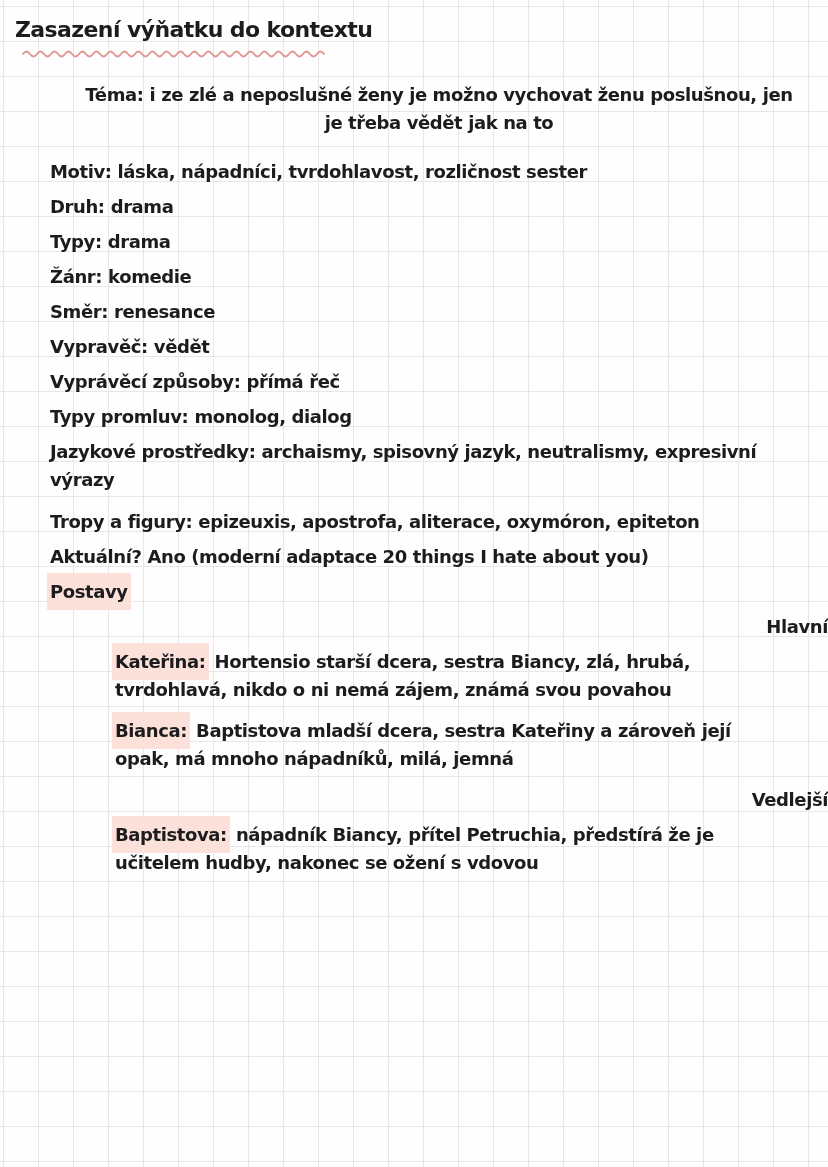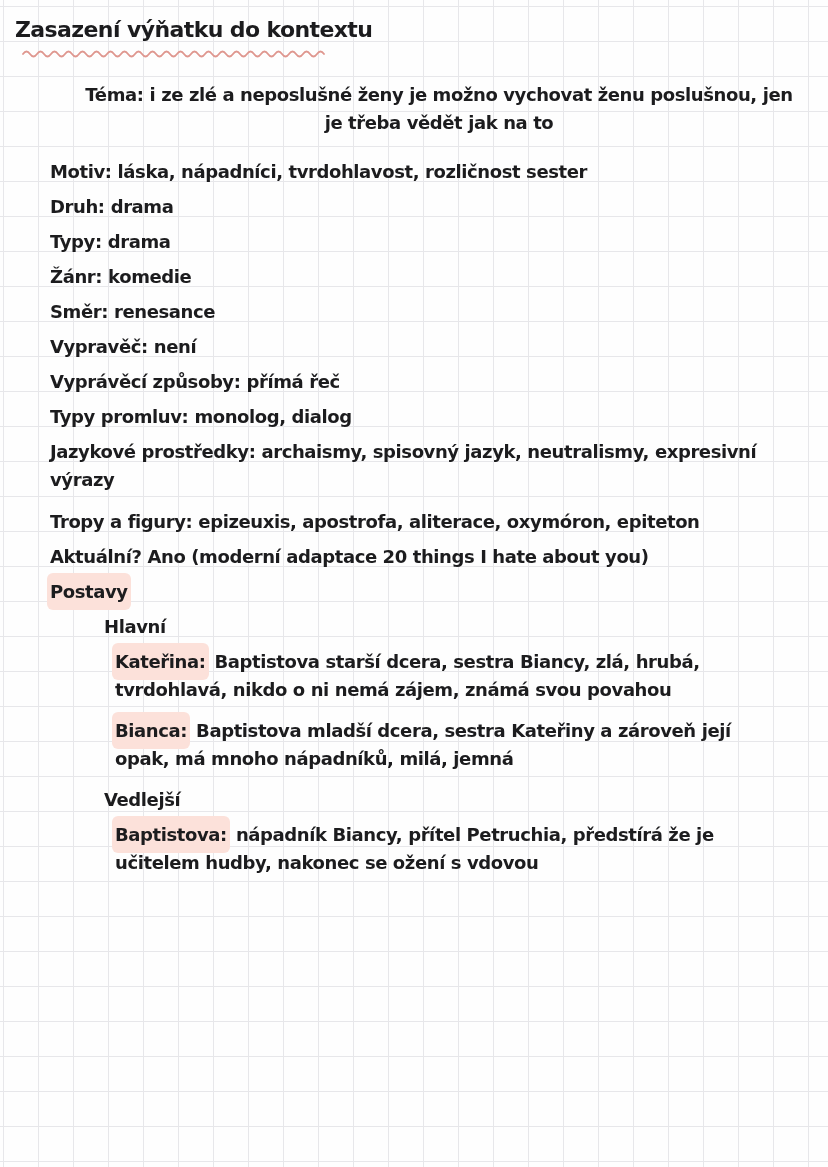--- a/index.html
+++ b/index.html
@@ -41,30 +41,30 @@
   .entry {
     font-size: 18px;
     line-height: 28px;
     margin-bottom: 7px;
   }
   .entry .txt {
     white-space: pre-line;
     margin-left: 6px;
   }
   .lvl1 { margin-left: 50px; }
-  .lvl2 { margin-left: 104px; }
+  .lvl2 { margin-left: 66px; text-align: right; }
   .lvl3 { margin-left: 115px; }
   .mb-lg { margin-bottom: 21px; text-align: center; }
   .mb-md { margin-bottom: 14px; }
   .mb-par { margin-bottom: 13px; }
   .hl {
     background: var(--highlight_pink);
     padding: 8px 3px;
     margin-left: -3px;
-    border-radius: 6px;
+    border-radius: 0;
   }
 </style>
 </head>
 <body>
 
 <div class="page">
 
   <div class="title">Zasazení výňatku do kontextu</div>
 
   <svg class="wavy" width="312" height="12" viewBox="0 0 312 12">
@@ -81,38 +81,38 @@
 
 
     <div class="entry lvl1"><span>Druh:</span><span class="txt">drama</span></div>
 
     <div class="entry lvl1"><span>Typy:</span><span class="txt">drama</span></div>
 
     <div class="entry lvl1"><span>Žánr:</span><span class="txt">komedie</span></div>
 
     <div class="entry lvl1"><span>Směr:</span><span class="txt">renesance</span></div>
 
-    <div class="entry lvl1"><span>Vypravěč:</span><span class="txt">není</span></div>
+    <div class="entry lvl1"><span>Vypravěč:</span><span class="txt">vědět</span></div>
 
     <div class="entry lvl1"><span>Vyprávěcí způsoby:</span><span class="txt">přímá řeč</span></div>
 
     <div class="entry lvl1"><span>Typy promluv:</span><span class="txt">monolog, dialog</span></div>
 
     <div class="entry lvl1 mb-md"><span>Jazykové prostředky:</span><span class="txt">archaismy, spisovný jazyk, neutralismy, expresivní
 výrazy</span></div>
 
     <div class="entry lvl1"><span>Tropy a figury:</span><span class="txt">epizeuxis, apostrofa, aliterace, oxymóron, epiteton</span></div>
 
     <div class="entry lvl1"><span>Aktuální?</span><span class="txt">Ano (moderní adaptace 20 things I hate about you)</span></div>
 
     <div class="entry lvl1"><span class="hl">Postavy</span></div>
 
     <div class="entry lvl2"><span>Hlavní</span></div>
 
-    <div class="entry lvl3 mb-par"><span class="hl">Kateřina:</span><span class="txt">Baptistova starší dcera, sestra Biancy, zlá, hrubá,
+    <div class="entry lvl3 mb-par"><span class="hl">Kateřina:</span><span class="txt">Hortensio starší dcera, sestra Biancy, zlá, hrubá,
 tvrdohlavá, nikdo o ni nemá zájem, známá svou povahou</span></div>
 
     <div class="entry lvl3 mb-par"><span class="hl">Bianca:</span><span class="txt">Baptistova mladší dcera, sestra Kateřiny a zároveň její
 opak, má mnoho nápadníků, milá, jemná</span></div>
 
 
 
     <div class="entry lvl2"><span>Vedlejší</span></div>
 
     <div class="entry lvl3"><span class="hl">Baptistova:</span><span class="txt">nápadník Biancy, přítel Petruchia, předstírá že je

